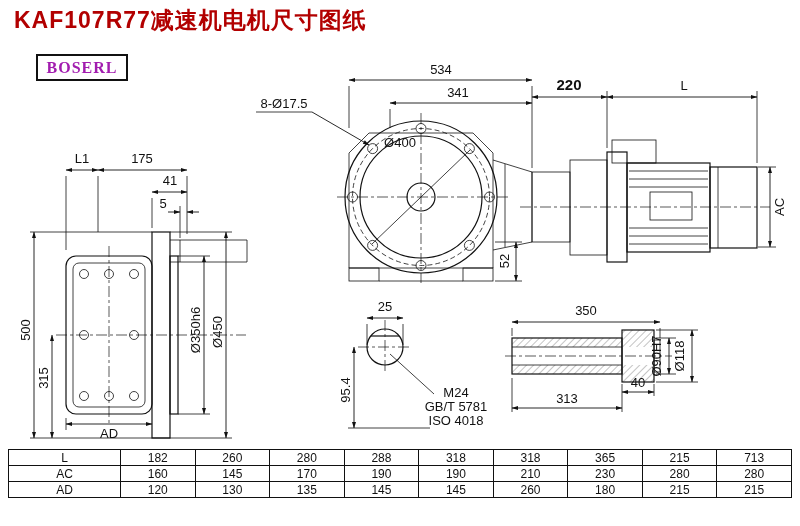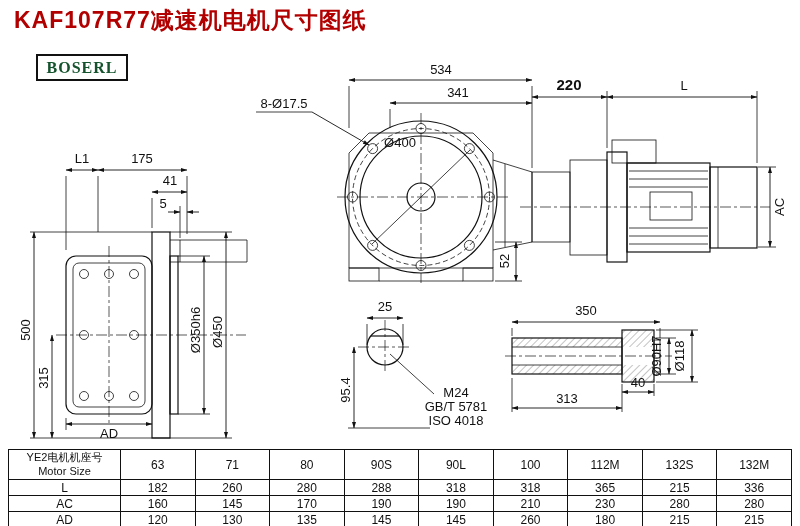--- a/index.html
+++ b/index.html
@@ -1,20 +1,20 @@
 <!DOCTYPE html>
 <html><head>
 <meta charset="utf-8">
 <style>
   * { margin:0; padding:0; box-sizing:border-box; }
   html,body { width:800px; height:526px; background:#fff; font-family:"Liberation Sans",sans-serif; position:relative; overflow:hidden; }
   .page { position:absolute; inset:0; background:#fff;padding-left:7px; }
   .title { position:absolute; left:14px; top:5px; font-size:23px; font-weight:bold; color:#b20000; letter-spacing:1px; white-space:nowrap; }
   .logo { position:absolute; left:36px; top:54px; width:92px; height:27px; border:2px solid #111; display:flex; align-items:center; justify-content:center;
-          font-family:"Liberation Serif",serif; font-weight:bold; font-size:16px; color:#14532d; letter-spacing:1px; }
+          font-family:"Liberation Serif",serif; font-weight:bold; font-size:16px; color:#a21caf; letter-spacing:1px; }
   svg.drawing { position:absolute; left:0; top:0; }
   .ln  { stroke:#111; stroke-width:1.2; fill:none; }
   .tn  { stroke:#111; stroke-width:0.8; fill:none; }
   .dim { stroke:#111; stroke-width:0.9; fill:none; }
   .cl  { stroke:#111; stroke-width:0.7; fill:none; stroke-dasharray:11 3 3 3; }
   .dash{ stroke:#111; stroke-width:0.8; fill:none; stroke-dasharray:5 3; }
   text.t  { font-family:"Liberation Sans",sans-serif; font-size:13px; fill:#111; text-anchor:middle; }
   text.tb { font-weight:bold; font-size:15px; }
   table.dims { position:absolute; left:8px; top:449px; width:784px; border-collapse:collapse; table-layout:fixed; }
   .dims th, .dims td { border:1px solid #111; text-align:center; vertical-align:middle; font-size:12px; font-weight:normal; padding:0; height:16px; color:#111; }
@@ -239,46 +239,31 @@
         <col>
         <col>
         <col>
         <col>
         <col>
         <col>
         <col>
         <col>
     </colgroup>
     <tbody>
-        <tr class="hdr">
-      <th class="first">
-        <div>YE2电机机座号</div>
-        <div>Motor Size</div>
-      </th>
-      <th>63</th>
-      <th>71</th>
-      <th>80</th>
-      <th>90S</th>
-      <th>90L</th>
-      <th>100</th>
-      <th>112M</th>
-      <th>132S</th>
-      <th>132M</th>
-    </tr>
     <tr>
       <td>L</td>
       <td>182</td>
       <td>260</td>
       <td>280</td>
       <td>288</td>
       <td>318</td>
       <td>318</td>
       <td>365</td>
       <td>215</td>
-      <td>336</td>
+      <td>713</td>
     </tr>
     <tr>
       <td>AC</td>
       <td>160</td>
       <td>145</td>
       <td>170</td>
       <td>190</td>
       <td>190</td>
       <td>210</td>
       <td>230</td>

